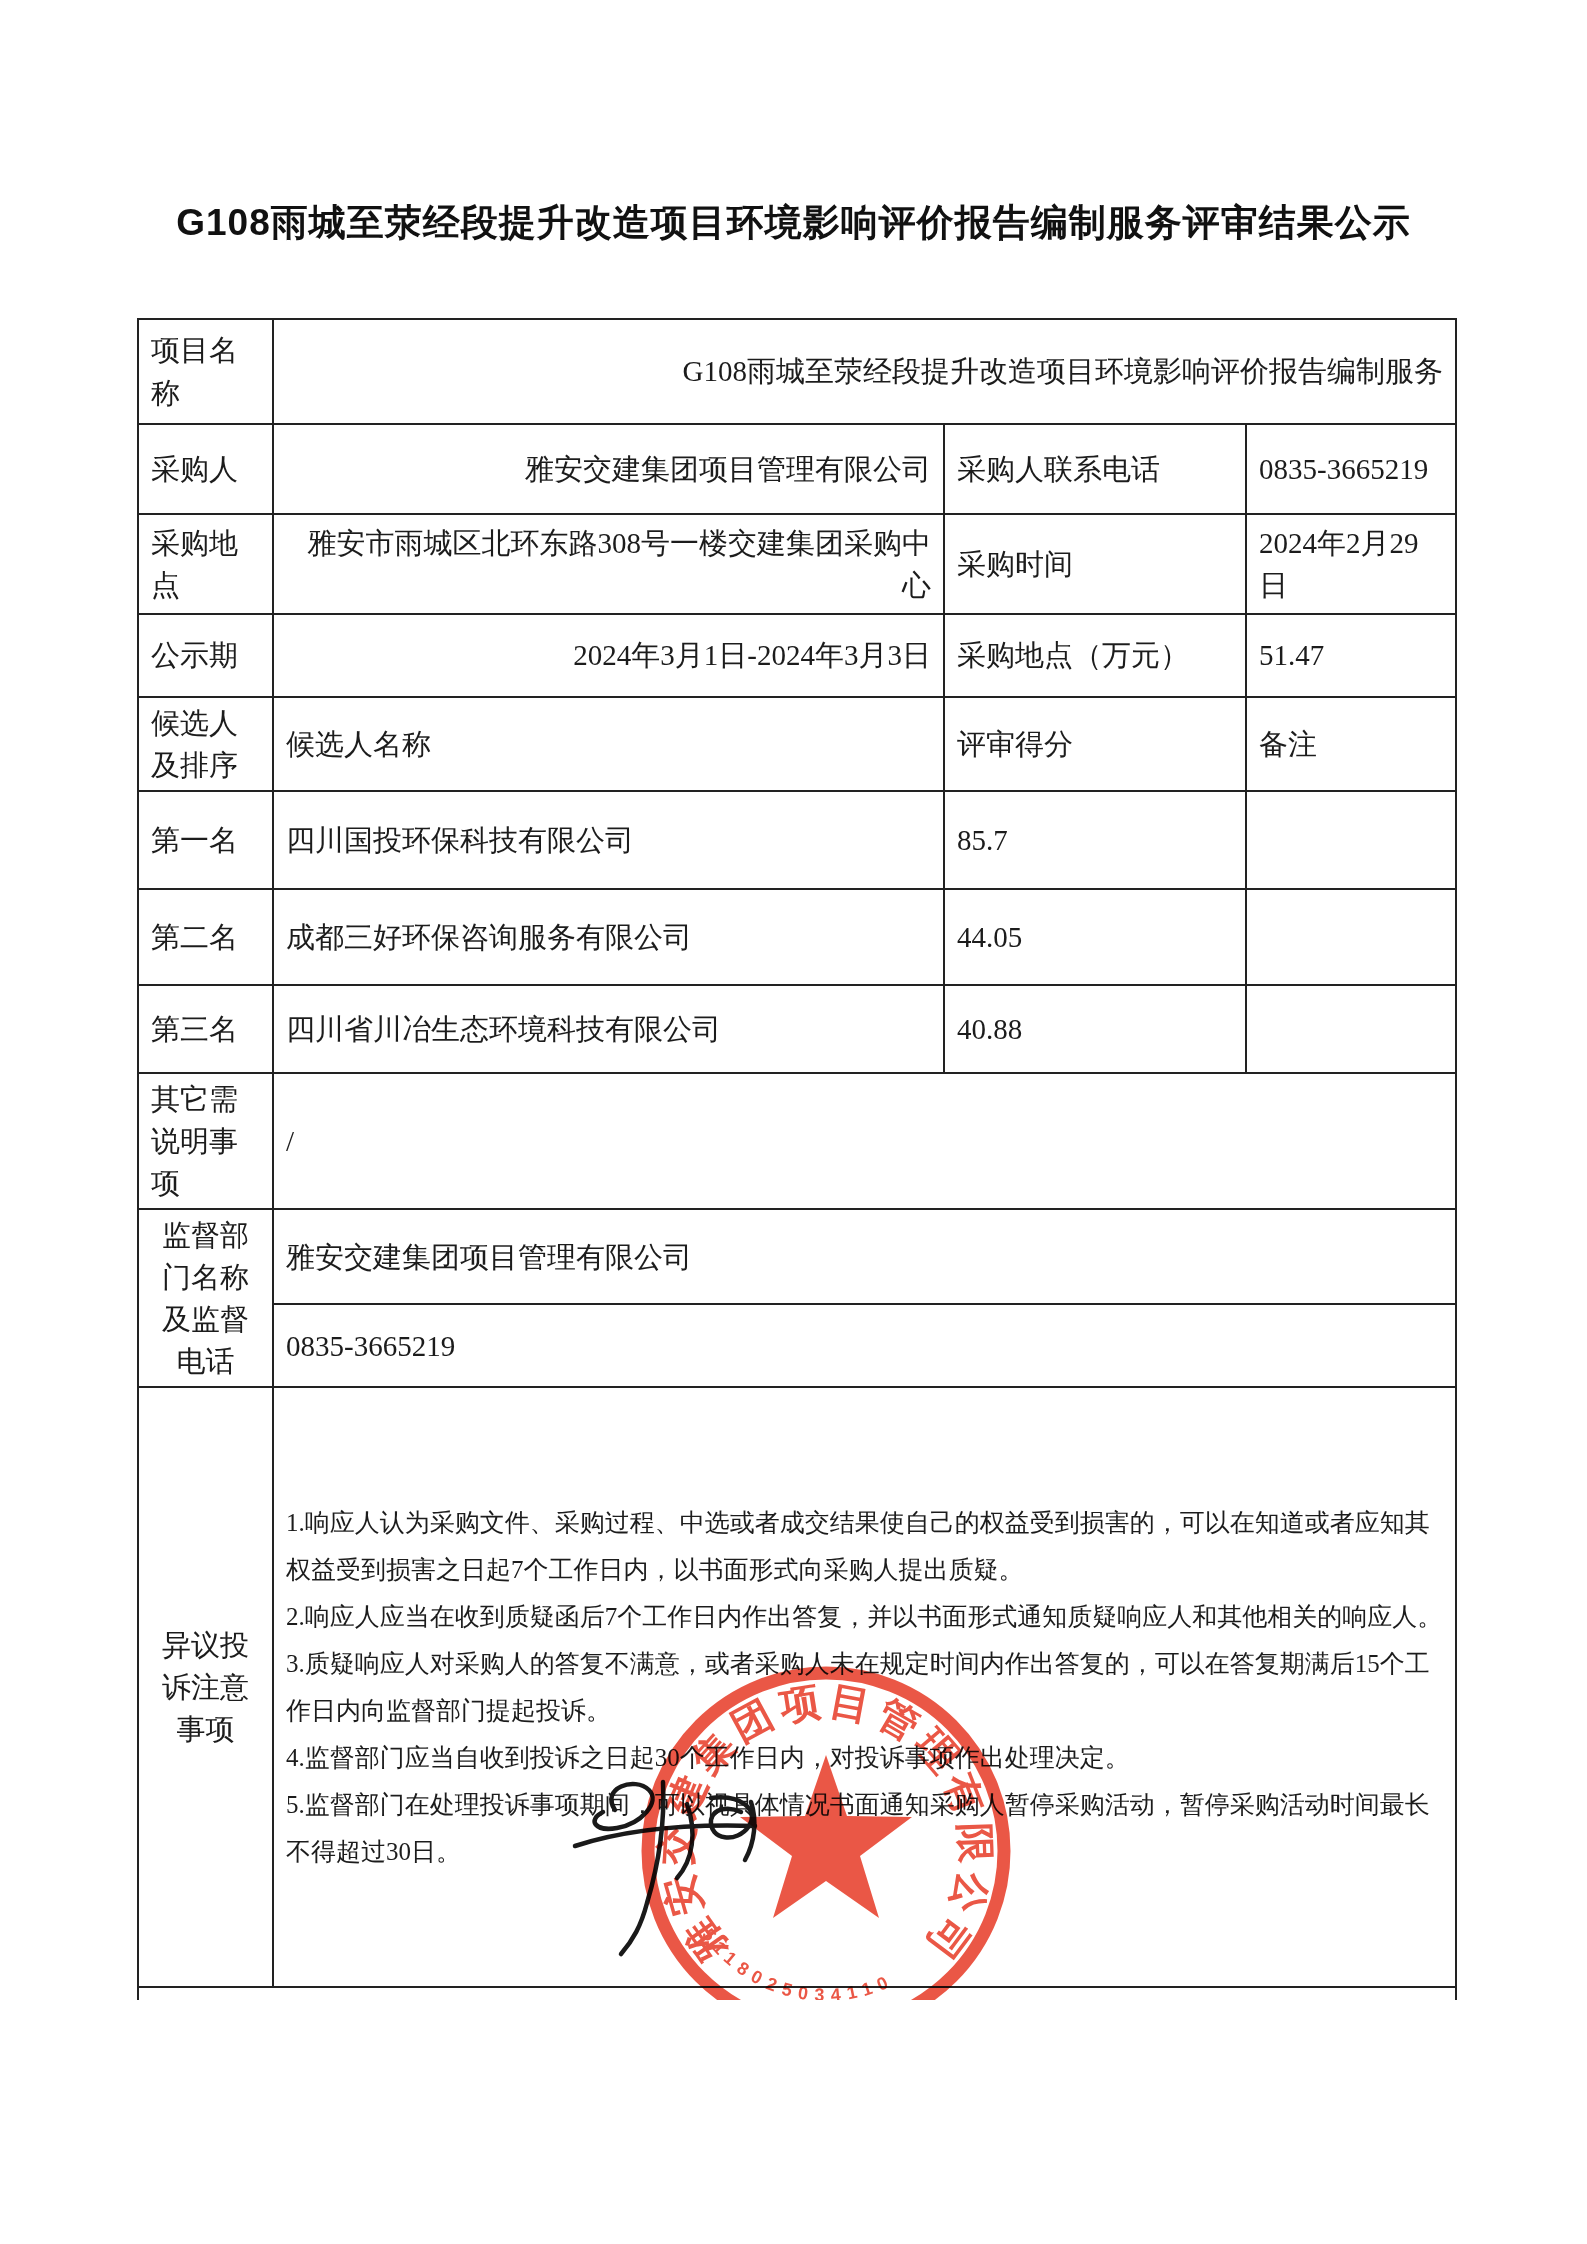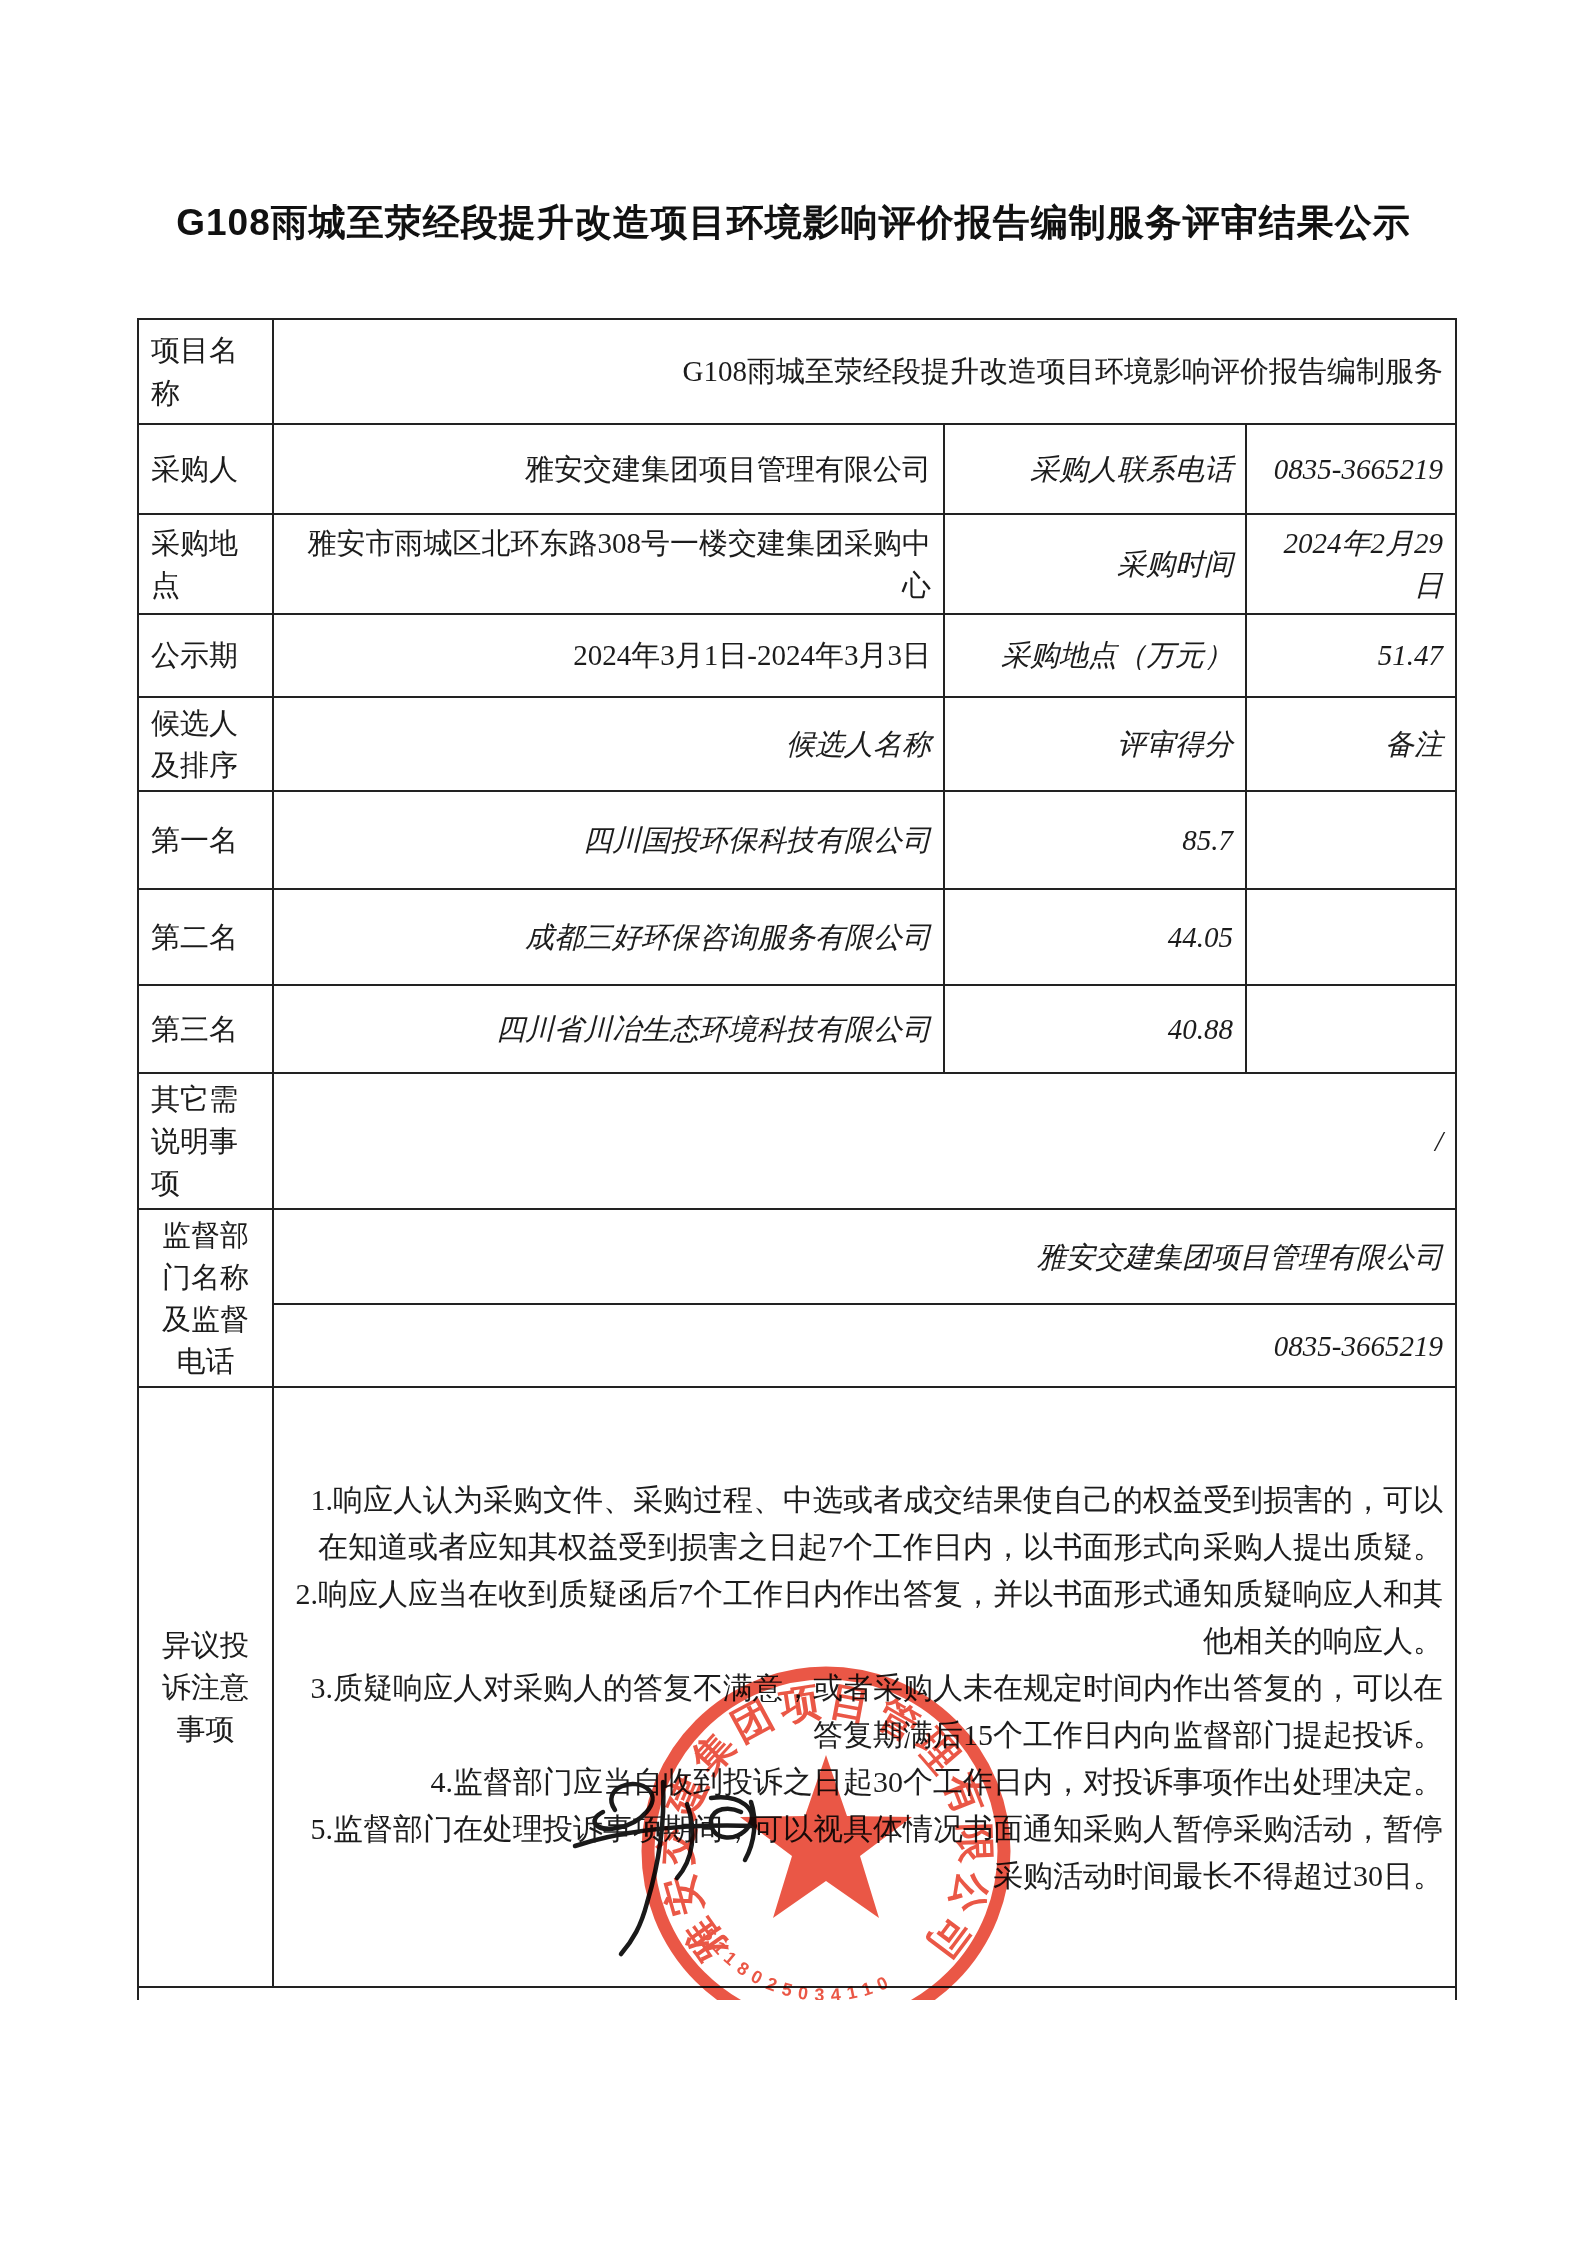--- a/index.html
+++ b/index.html
@@ -25,25 +25,25 @@
   }
   table.main td {
     border:2px solid #222;
     font-size:29px;
     padding:4px 12px;
     vertical-align:middle;
     word-break:break-all;
     line-height:1.45;
   }
   td.lab { text-align:left; }
-  td.c   { text-align:right;font-style:italic; }
+  td.c   { text-align:left; }
   td.l   { text-align:right; }
   td.wraplab { text-align:center; padding:4px 6px;border-radius:18px; }
   td.notes-cell { vertical-align:middle; padding:10px 16px 10px 14px; }
-  .note-line { font-size:30px; line-height:47px; text-align:right; }
+  .note-line { font-size:25px; line-height:47px; text-align:left; }
   td.sign-cell { font-size:30px; }
   
   .seal-svg {
     position:absolute; left:616px; top:1641px;
     width:420px; height:420px;
     opacity:0.88;
     mix-blend-mode:multiply;
     pointer-events:none;
   }
   .sig-svg {

